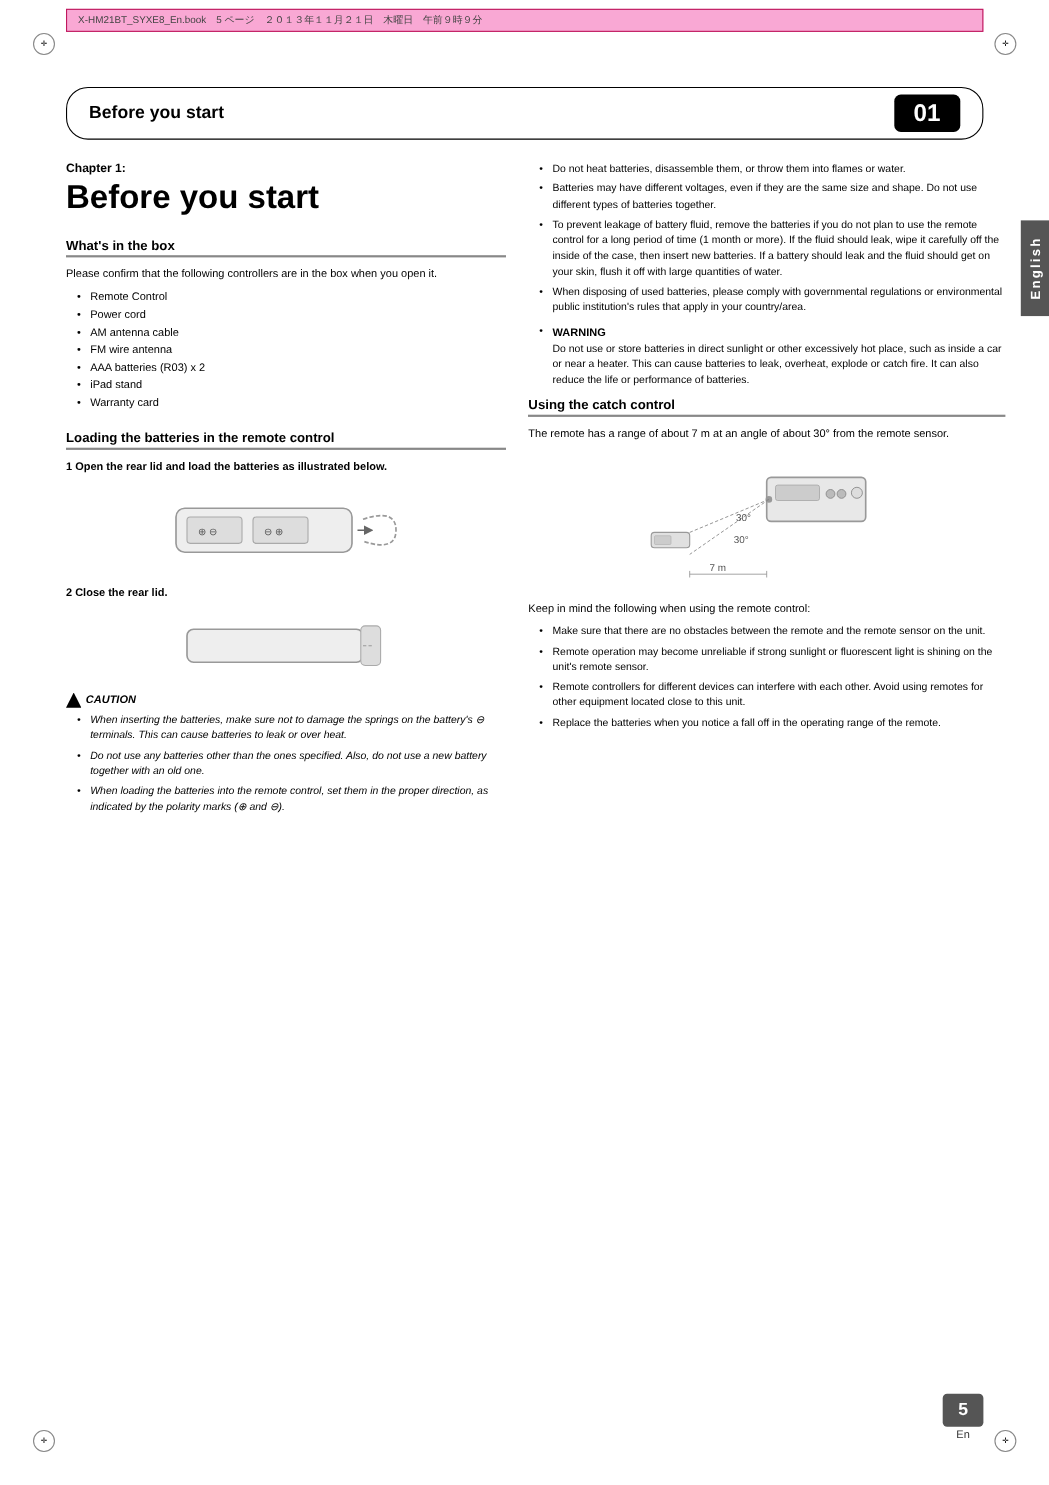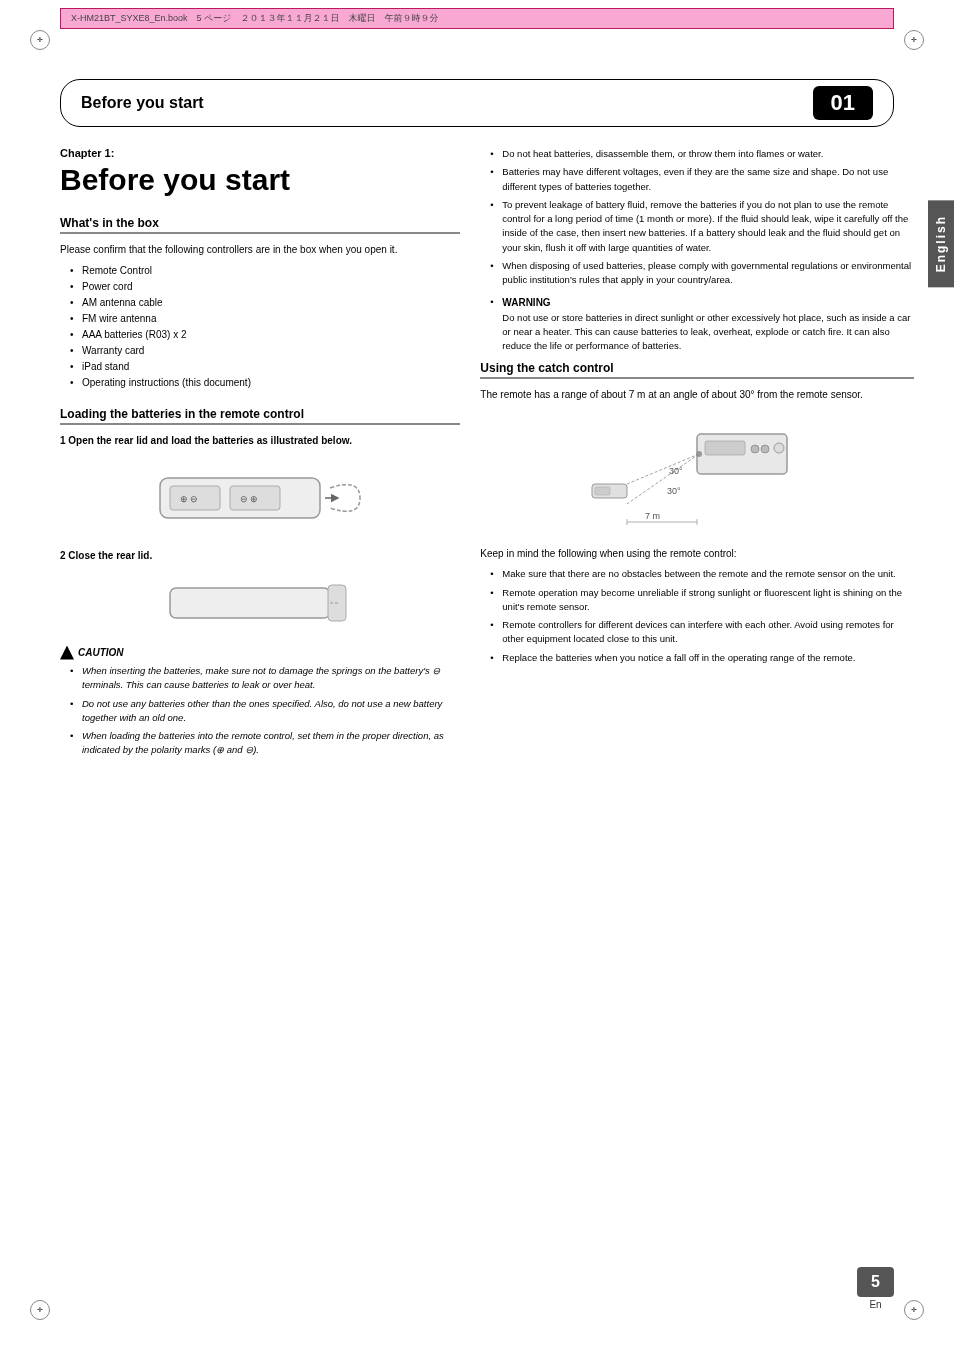--- a/index.html
+++ b/index.html
@@ -289,23 +289,22 @@
     <div class="chapter-title">Before you start</div>
 
     <div class="section-heading">What's in the box</div>
     <p class="body-text">Please confirm that the following controllers are in the box when you open it.</p>
     <ul class="bullet-list">
       <li>Remote Control</li>
       <li>Power cord</li>
       <li>AM antenna cable</li>
       <li>FM wire antenna</li>
       <li>AAA batteries (R03) x 2</li>
+      <li>iPad stand</li>
       <li>Warranty card</li>
-      <li>iPad stand</li>
-      <li>Operating instructions (this document)</li>
     </ul>
 
     <div class="section-heading">Loading the batteries in the remote control</div>
     <p class="step">1   Open the rear lid and load the batteries as illustrated below.</p>
 
     <div class="illustration">
       <svg width="220" height="80" viewBox="0 0 220 80">
 
         <rect x="10" y="20" width="160" height="40" rx="8" fill="#eee" stroke="#999" stroke-width="1.5"></rect>
 

